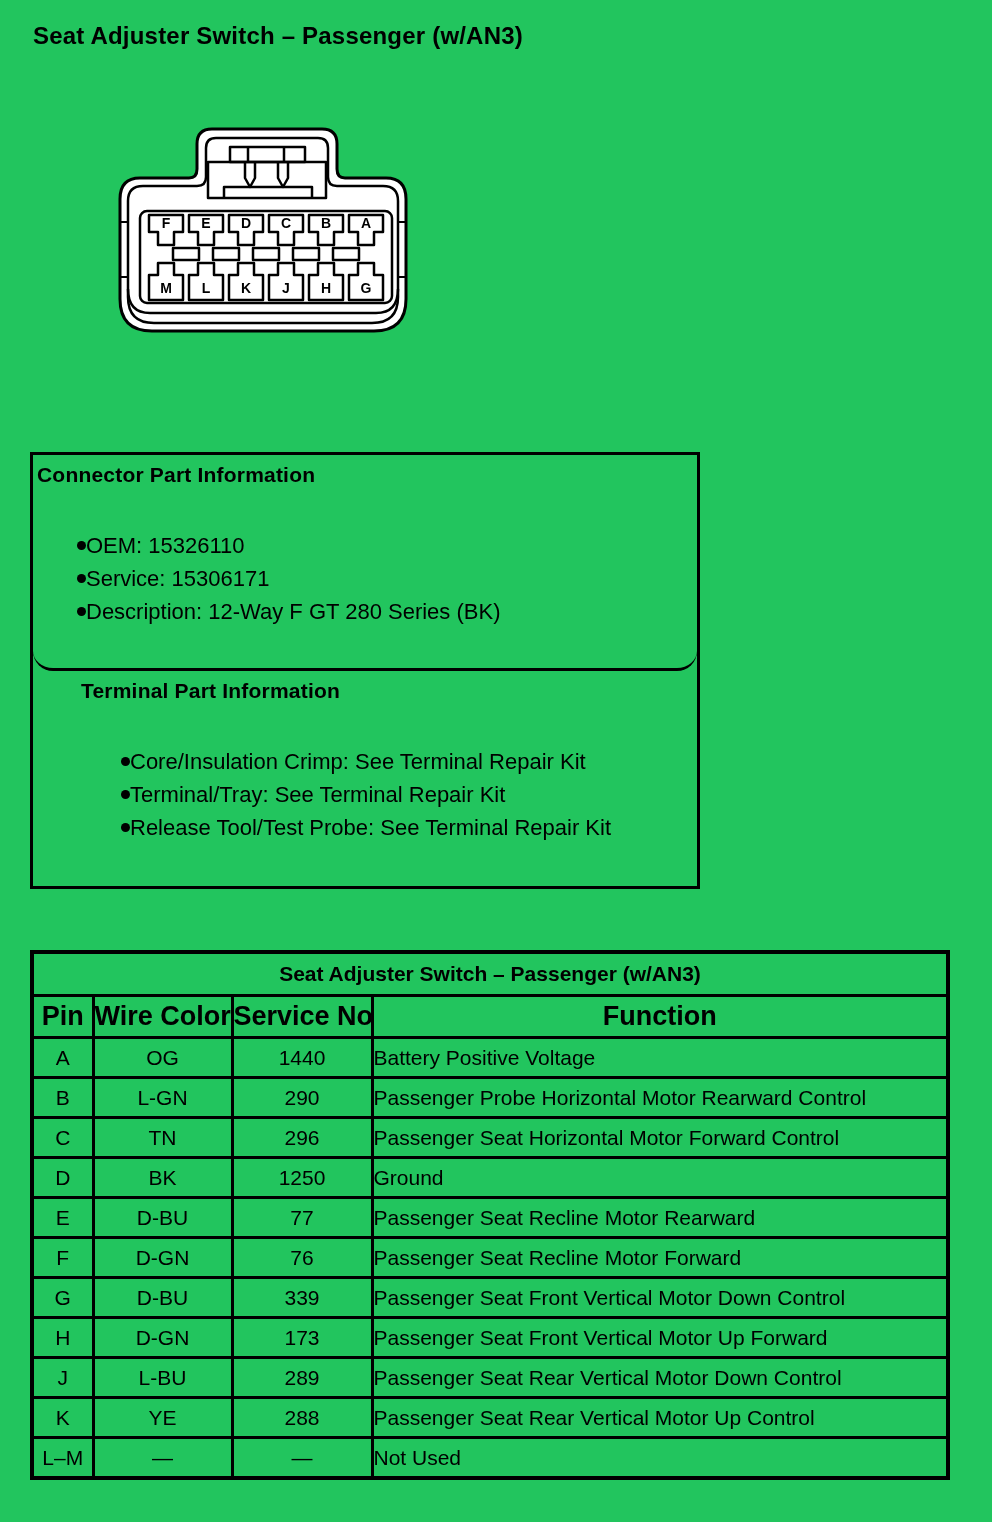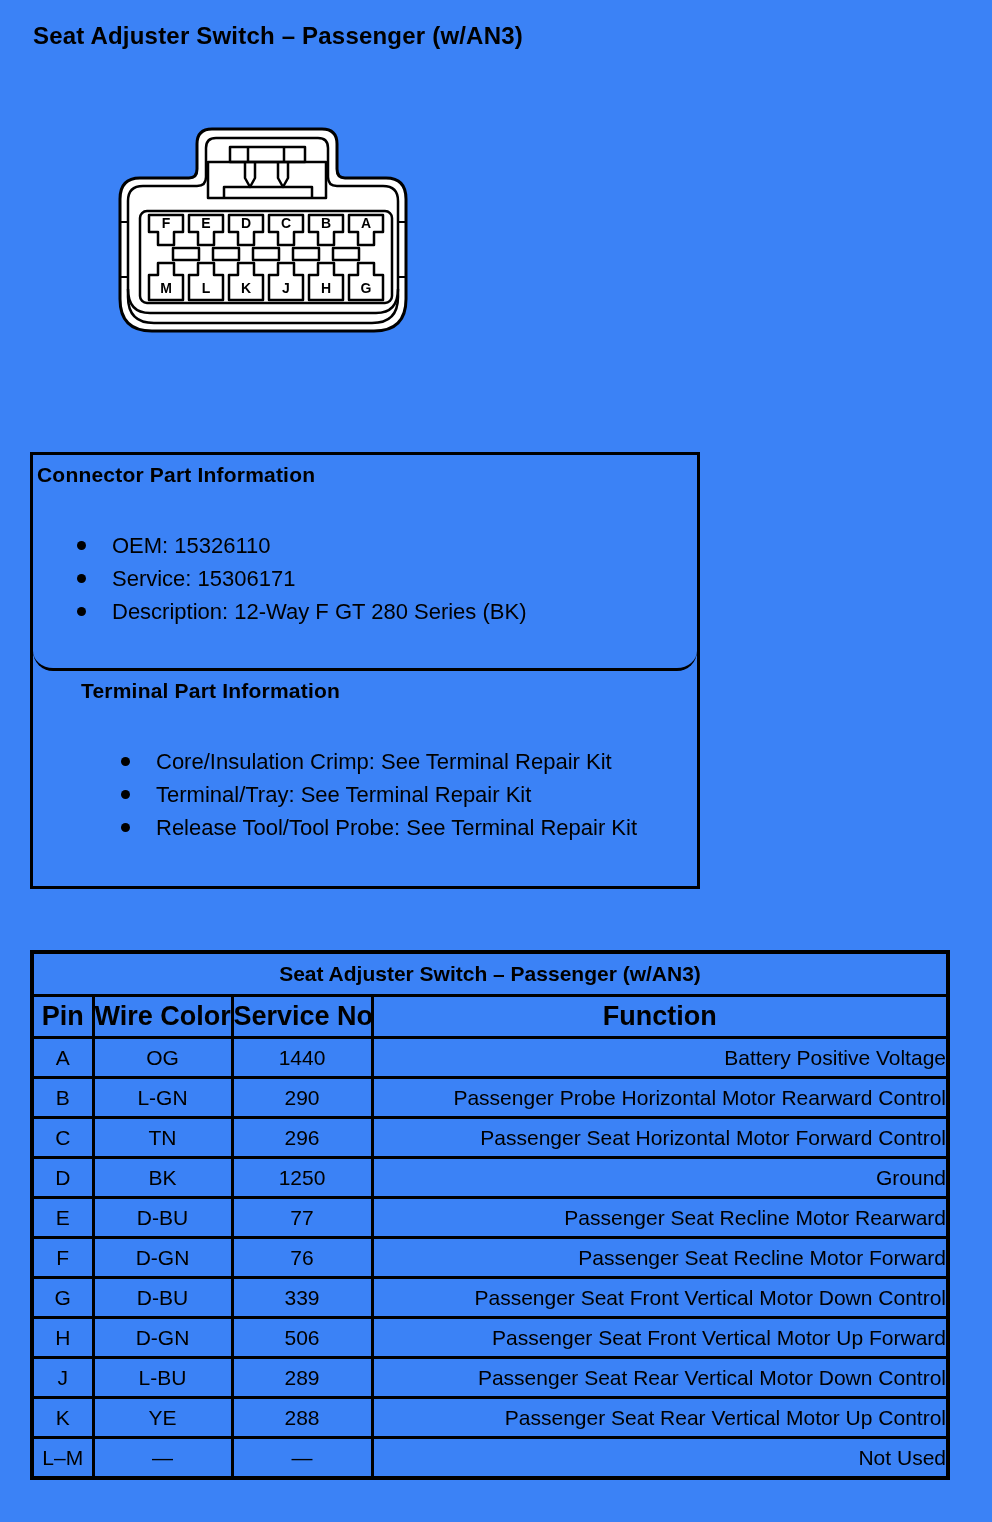--- a/index.html
+++ b/index.html
@@ -1,20 +1,20 @@
 <!DOCTYPE html>
 <html><head>
 <meta charset="utf-8">
 <style>
   html, body { margin: 0; padding: 0; background: #ffffff; }
   .page {
     position: relative;
     width: 992px;
     height: 1522px;
-    background: #3b82f6;
+    background: #22c55e;
     color: #000000;
     font-family: "Liberation Sans", sans-serif;
     overflow: hidden;
   }
 
   
   .page-title {
     position: absolute;
     left: 33px;
     top: 22px;
@@ -55,21 +55,20 @@
   .bullet-list { margin-top: 45px; }
   .bullet-item { display: flex; align-items: flex-start; height: 33px; }
   .bullet-dot {
     flex: none;
     width: 9px; height: 9px;
     border-radius: 50%;
     background: #000;
     margin: 9px 0 0 40px;
   }
   .bullet-text {
-    margin-left: 26px;
     font-size: 22px;
     line-height: 28px;
     white-space: nowrap;
   }
 
   
   .pinout-table {
     position: absolute;
     left: 30px;
     top: 950px;
@@ -99,21 +98,21 @@
     font-weight: bold;
     text-align: center;
     vertical-align: middle;
   }
   .data-row td {
     height: 37px;
     font-size: 21px;
     vertical-align: middle;
   }
   .cell-center { text-align: center; }
-  .cell-left { text-align: right; padding-left: 5px; }
+  .cell-left { text-align: left; padding-left: 5px; }
 </style>
 </head>
 <body>
 
 <div class="page">
 
   <div class="page-title">Seat Adjuster Switch – Passenger (w/AN3)</div>
 
   <svg class="connector-figure" width="290" height="210" viewBox="0 0 290 210" xmlns="http://www.w3.org/2000/svg">
     <g fill="#ffffff" stroke="#000000" stroke-linejoin="round">
@@ -194,21 +193,21 @@
         <div class="bullet-item">
           <span class="bullet-dot"></span>
           <span class="bullet-text">Core/Insulation Crimp: See Terminal Repair Kit</span>
         </div>
         <div class="bullet-item">
           <span class="bullet-dot"></span>
           <span class="bullet-text">Terminal/Tray: See Terminal Repair Kit</span>
         </div>
         <div class="bullet-item">
           <span class="bullet-dot"></span>
-          <span class="bullet-text">Release Tool/Tool Probe: See Terminal Repair Kit</span>
+          <span class="bullet-text">Release Tool/Test Probe: See Terminal Repair Kit</span>
         </div>
       </div>
     </div>
   </div>
 
   <table class="pinout-table">
     <colgroup>
       <col style="width:61px">
       <col style="width:139px">
       <col style="width:140px">
@@ -264,21 +263,21 @@
       </tr>
       <tr class="data-row">
         <td class="cell-center">G</td>
         <td class="cell-center">D-BU</td>
         <td class="cell-center">339</td>
         <td class="cell-left">Passenger Seat Front Vertical Motor Down Control</td>
       </tr>
       <tr class="data-row">
         <td class="cell-center">H</td>
         <td class="cell-center">D-GN</td>
-        <td class="cell-center">506</td>
+        <td class="cell-center">173</td>
         <td class="cell-left">Passenger Seat Front Vertical Motor Up Forward</td>
       </tr>
       <tr class="data-row">
         <td class="cell-center">J</td>
         <td class="cell-center">L-BU</td>
         <td class="cell-center">289</td>
         <td class="cell-left">Passenger Seat Rear Vertical Motor Down Control</td>
       </tr>
       <tr class="data-row">
         <td class="cell-center">K</td>

